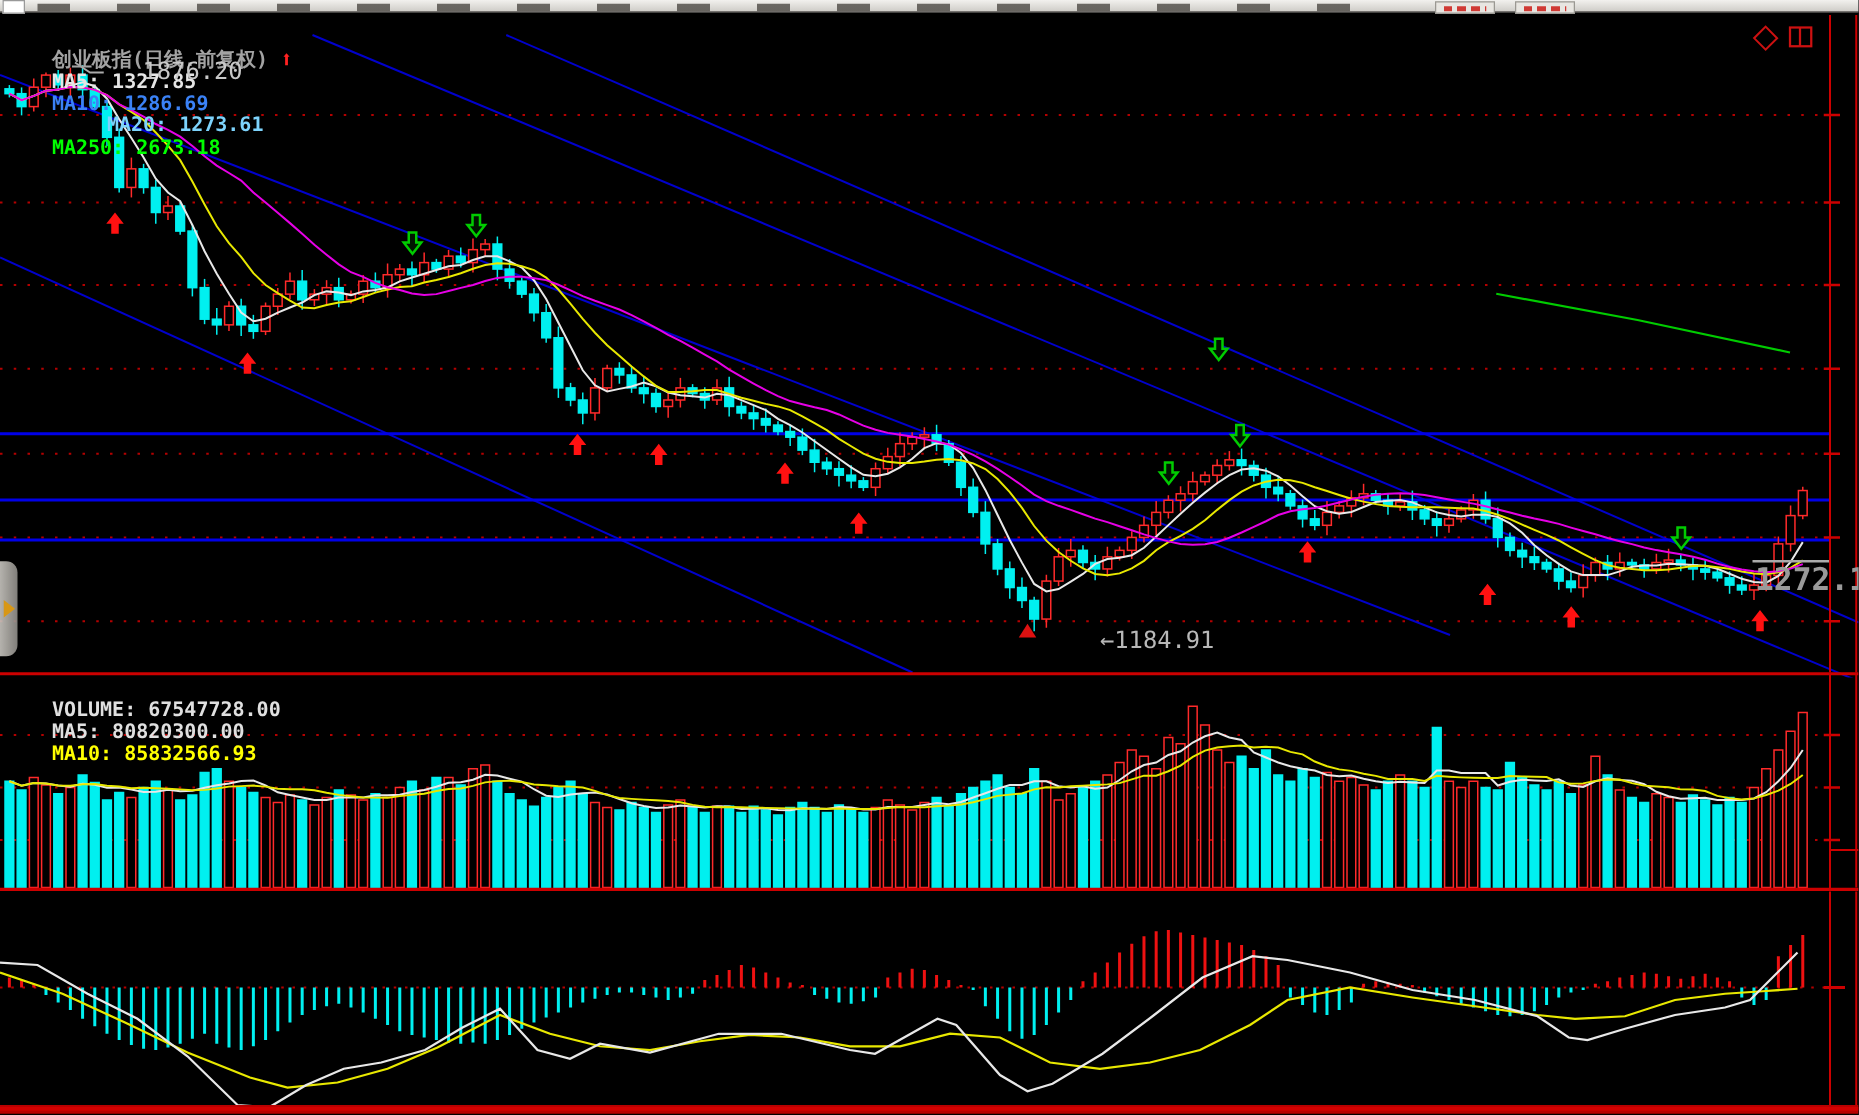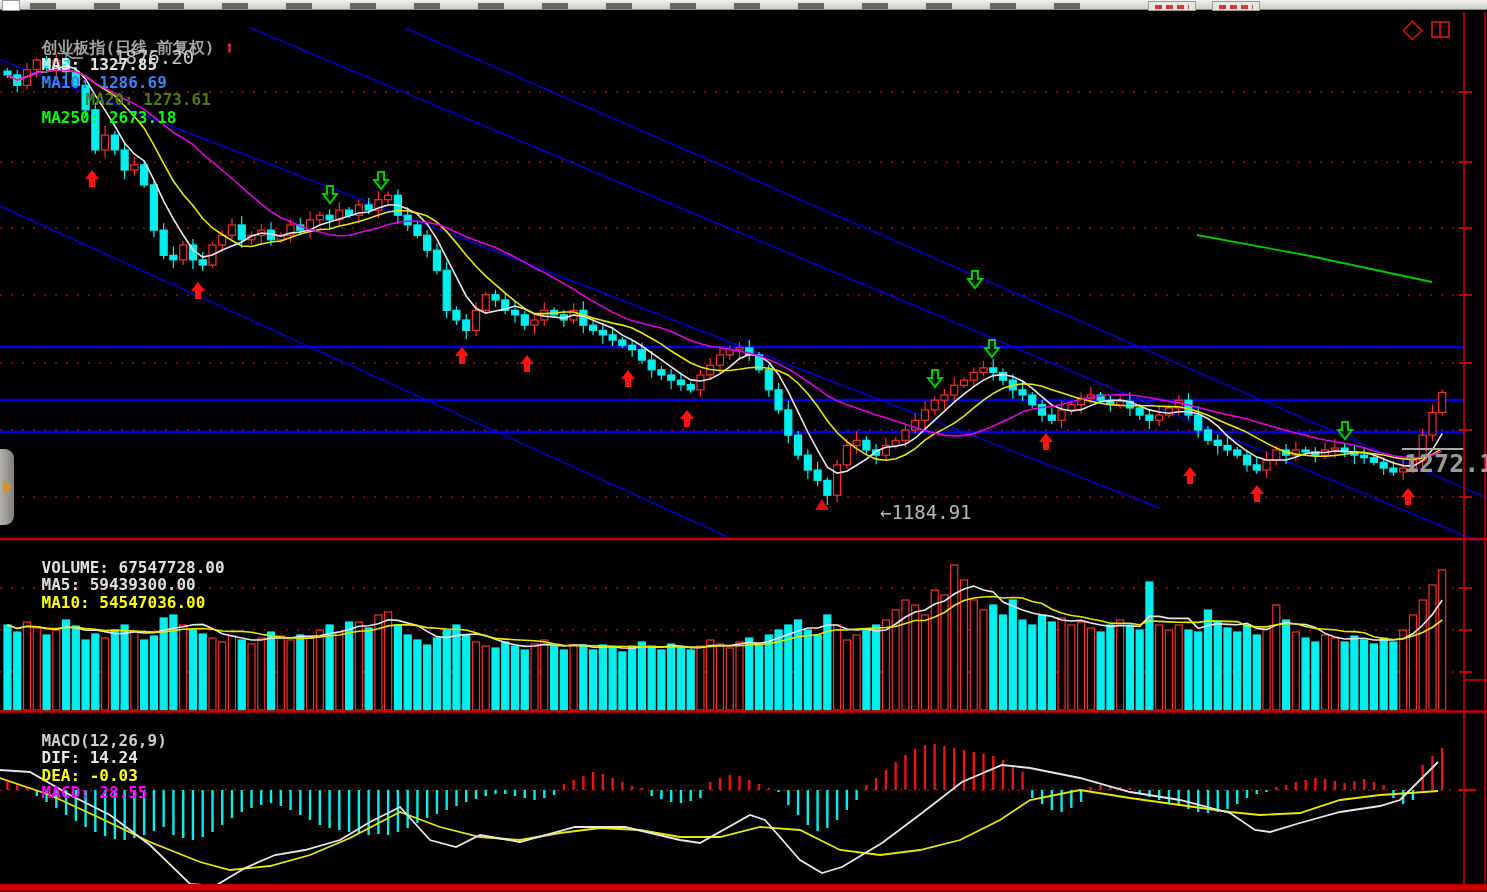--- a/index.html
+++ b/index.html
@@ -714,39 +714,33 @@
       <line x1="1459" y1="77" x2="1476" y2="77" stroke="#cc0000" stroke-width="2.5"></line>
       <line x1="1485" y1="0" x2="1485" y2="171" stroke="#cc0000" stroke-width="1.6"></line>
       <rect x="0" y="171" width="1487" height="7" fill="#b80000"></rect>
       <rect x="0" y="172.5" width="1487" height="3" fill="#d40000"></rect>
     </svg>
 
   <div class="ovl" id="main-header">
     <span style="color:#a3a3a3;">创业板指(日线.前复权)</span><span class="hdr-arrow" style="color:#ff2222;">⬆</span>
     <span style="color:#e5e5e5;">MA5: 1327.85</span>
     <span style="color:#3b82f6;">MA10: 1286.69</span>
-    <span style="color:#4d7c0f;padding-left:44px;">MA20: 1273.61</span>
+    <span style="color:#7dd3fc;padding-left:44px;">MA20: 1273.61</span>
     <span style="color:#00ff00;">MA250: 2673.18</span>
   </div>
 
   <div class="ovl" id="hi-label">1876.20</div>
   <div class="ovl" id="lo-label">←1184.91</div>
   <div class="ovl" id="last-price">1272.1</div>
 
   <div class="ovl" id="vol-header">
     <span style="color:#e0e0e0;text-align:right;">VOLUME: 67547728.00</span>
-    <span style="color:#e0e0e0;">MA5: 59439300.00</span>
-    <span style="color:#ffff00;">MA10: 54547036.00</span>
+    <span style="color:#e0e0e0;">MA5: 80820300.00</span>
+    <span style="color:#ffff00;">MA10: 85832566.93</span>
   </div>
 
-  <div class="ovl" id="macd-header">
-    <span style="color:#cfcfcf;">MACD(12,26,9)</span>
-    <span style="color:#e8e8e8;">DIF: 14.24</span>
-    <span style="color:#ffff00;">DEA: -0.03</span>
-    <span style="color:#ff00ff;">MACD: 28.55</span>
-  </div>
 
   <div class="ovl" id="x1-label">X1</div>
 
   <div id="left-tab">
     <div class="tri"></div>
   </div>
 </div>
 
 </body></html>

